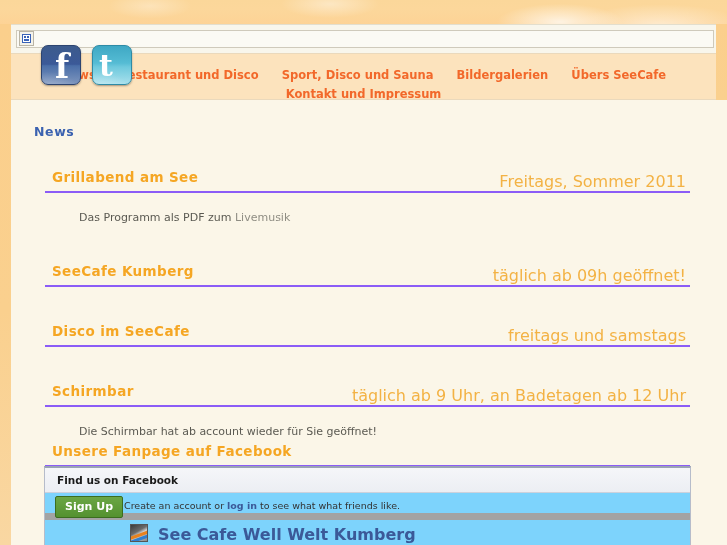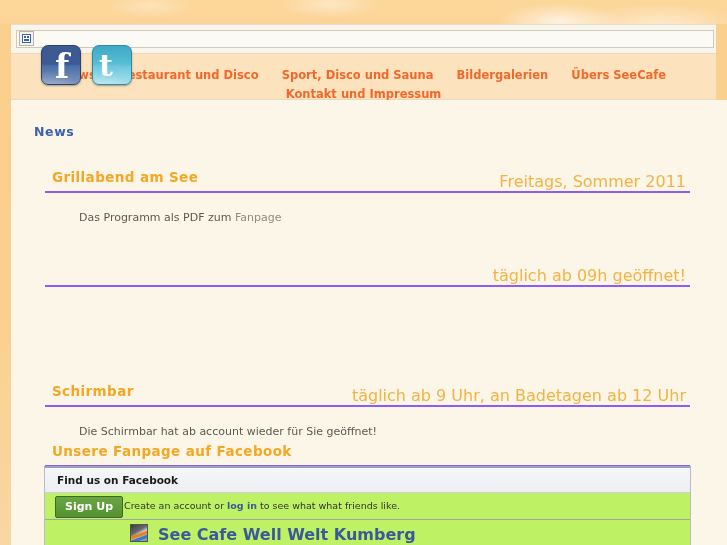--- a/index.html
+++ b/index.html
@@ -189,38 +189,38 @@
     font-size: 11px;
     line-height: 26px;
   }
   .news-body a { color: #8f8d83; text-decoration: none; cursor: pointer; }
 
   
   .fb-widget {
     position: absolute;
     left: 33px; top: 366px;
     width: 647px; height: 80px;
-    background: #bef264;
+    background: #7dd3fc;
     border: 1px solid #b6bcca;
     border-top: 2px solid #9aa3b5;
     overflow: hidden;
   }
   .fb-widget-head {
     height: 25px;
     background: linear-gradient(180deg,#f5f6f9 0%, #eceef3 100%);
     border-bottom: 1px solid #ccd1dc;
     color: #1a1a1a;
     font-size: 10.5px;
     font-weight: bold;
     padding: 6px 0 0 12px;
   }
   .fb-widget-row {
     position: relative;
     height: 27px;
-    border-bottom: 1px solid #a3a3a3;
+    border-bottom: 7px solid #a3a3a3;
     padding-left: 10px;
   }
   .signup-btn {
     position: absolute;
     left: 10px; top: 3px;
     background: linear-gradient(180deg,#6aa644 0%, #54912f 100%);
     border: 1px solid #3b6d1f;
     color: #ffffff;
     font-size: 11px;
     font-weight: bold;
@@ -308,30 +308,37 @@
   <div class="content">
 
     <div class="page-title">News</div>
 
     <div class="news-item" style="top:62px;">
       <div class="news-head">
         <a class="news-title">Grillabend am See</a>
         <span class="news-date">Freitags, Sommer 2011</span>
       </div>
       <div class="news-body">
-        <div><span>Das Programm als PDF zum </span><a>Fanpage</a></div>
+        <div><span>Das Programm als PDF zum </span><a>Livemusik</a></div>
       </div>
     </div>
 
     <div class="news-item" style="top:156px;">
       <div class="news-head">
+        <a class="news-title">SeeCafe Kumberg</a>
         <span class="news-date">täglich ab 09h geöffnet!</span>
       </div>
     </div>
 
+    <div class="news-item" style="top:216px;">
+      <div class="news-head">
+        <a class="news-title">Disco im SeeCafe</a>
+        <span class="news-date">freitags und samstags</span>
+      </div>
+    </div>
 
     <div class="news-item" style="top:276px;">
       <div class="news-head">
         <a class="news-title">Schirmbar</a>
         <span class="news-date">täglich ab 9 Uhr, an Badetagen ab 12 Uhr</span>
       </div>
       <div class="news-body">
         <div>Die Schirmbar hat ab account wieder für Sie geöffnet!</div>
       </div>
     </div>

